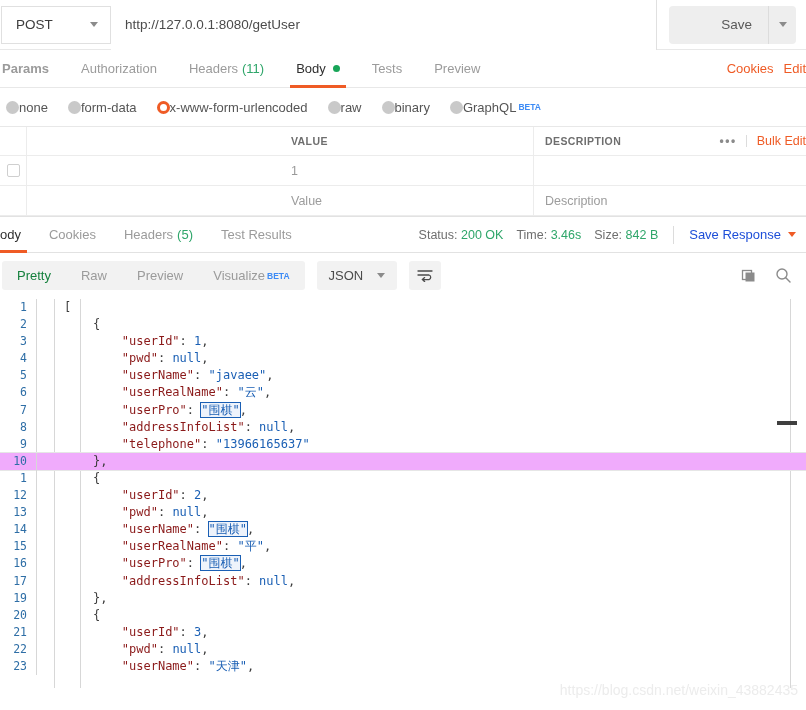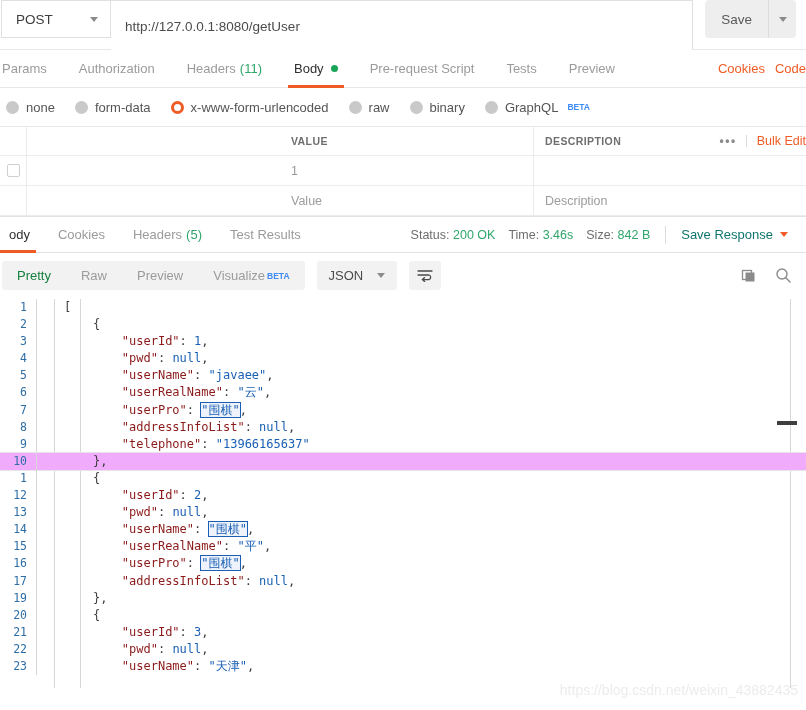--- a/index.html
+++ b/index.html
@@ -10,21 +10,21 @@
     font-size: 13px;
     color: #3d3d3d;
     overflow: hidden;
   }
   body { position: relative; }
 
   
   .urlbar {
     height: 50px;
     display: flex;
-    align-items: flex-start;
+    align-items: center;
     padding: 0 10px 0 0;
     background: #fff;
     border-bottom: 1px solid #e8e8e8;
   }
   .method-box {
     width: 110px;
     height: 38px;
     border: 1px solid #e0e0e0;
     background: #fff;
     display: flex;
@@ -82,20 +82,21 @@
     border-left: 1px solid #3b86f2;
   }
   .send-caret .caret { border-top-color: #fff; }
   .save-group {
     display: flex;
     margin-left: 12px;
     height: 38px;
     border-radius: 4px;
     overflow: hidden;
     background: #eeeeee;
+    padding-left: 36px;
   }
   .save-btn {
     color: #5a5a5a;
     font-size: 13.5px;
     padding: 0 16px;
     display: flex;
     align-items: center;
   }
   .save-caret {
     width: 28px;
@@ -117,21 +118,21 @@
   }
   .rtab {
     display: flex;
     align-items: center;
     padding: 0 16px;
     color: #9b9b9b;
     font-size: 13px;
     position: relative;
     white-space: nowrap;
   }
-  .rtab:first-child { padding-left: 2px; }
+  .rtab:first-child { padding-left: 2px; font-weight: bold; }
   .rtab.active { color: #2f2f2f; text-align: right; }
   .rtab.active::after {
     content: "";
     position: absolute;
     left: 10px; right: 10px; bottom: -1px;
     height: 3px;
     background: #ef5b25;
   }
   .count { color: #2fa66a; margin-left: 4px; }
   .greendot {
@@ -155,21 +156,20 @@
     height: 38px;
     display: flex;
     align-items: center;
     gap: 20px;
     padding-left: 6px;
     background: #fff;
   }
   .radio-item {
     display: flex;
     align-items: center;
-    gap: 7px;
     color: #555;
     font-size: 13px;
     white-space: nowrap;
   }
   .radio {
     width: 13px; height: 13px;
     border-radius: 50%;
     background: #c9c9c9;
     flex: none;
   }
@@ -265,21 +265,21 @@
   }
   .rsp-tab {
     display: flex;
     align-items: center;
     padding: 0 14px;
     font-size: 13px;
     color: #9b9b9b;
     position: relative;
     white-space: nowrap;
   }
-  .rsp-tab.active { color: #2f2f2f; padding-left: 9px; }
+  .rsp-tab.active { color: #2f2f2f; padding-left: 0; }
   .rsp-tab.active::after {
     content: "";
     position: absolute;
     left: -8px; right: 8px; bottom: -1px;
     height: 3px;
     background: #ef5b25;
   }
   .resp-meta {
     margin-left: auto;
     display: flex;
@@ -289,26 +289,26 @@
     gap: 13px;
   }
   .resp-meta .val { color: #2fa66a; }
   .divider-v {
     width: 1px;
     height: 18px;
     background: #dcdcdc;
     margin: 0 2px;
   }
   .save-resp {
-    color: #0f766e;
+    color: #1d4ed8;
     font-size: 13px;
     display: flex;
     align-items: center;
     gap: 7px;
-    padding-right: 18px;
+    padding-right: 10px;
   }
   .save-resp .caret { border-top-color: #ef5b25; }
 
   
   .fmtbar {
     height: 45px;
     display: flex;
     align-items: center;
     background: #fff;
     padding-left: 2px;
@@ -463,31 +463,28 @@
   </div>
   <div class="rtab">
     <span>Headers</span>
     <span class="count">(11)</span>
   </div>
   <div class="rtab active">
     <span>Body</span>
     <span class="greendot"></span>
   </div>
   <div class="rtab">
-    <span>Pre-request Script</span>
-  </div>
-  <div class="rtab">
     <span>Tests</span>
   </div>
   <div class="rtab">
     <span>Preview</span>
   </div>
   <div class="rtabs-right">
     <span>Cookies</span>
-    <span>Code</span>
+    <span>Edit</span>
   </div>
 </div>
 
 <div class="bodytypes">
   <div class="radio-item">
     <span class="radio"></span>
     <span>none</span>
   </div>
   <div class="radio-item">
     <span class="radio"></span>

